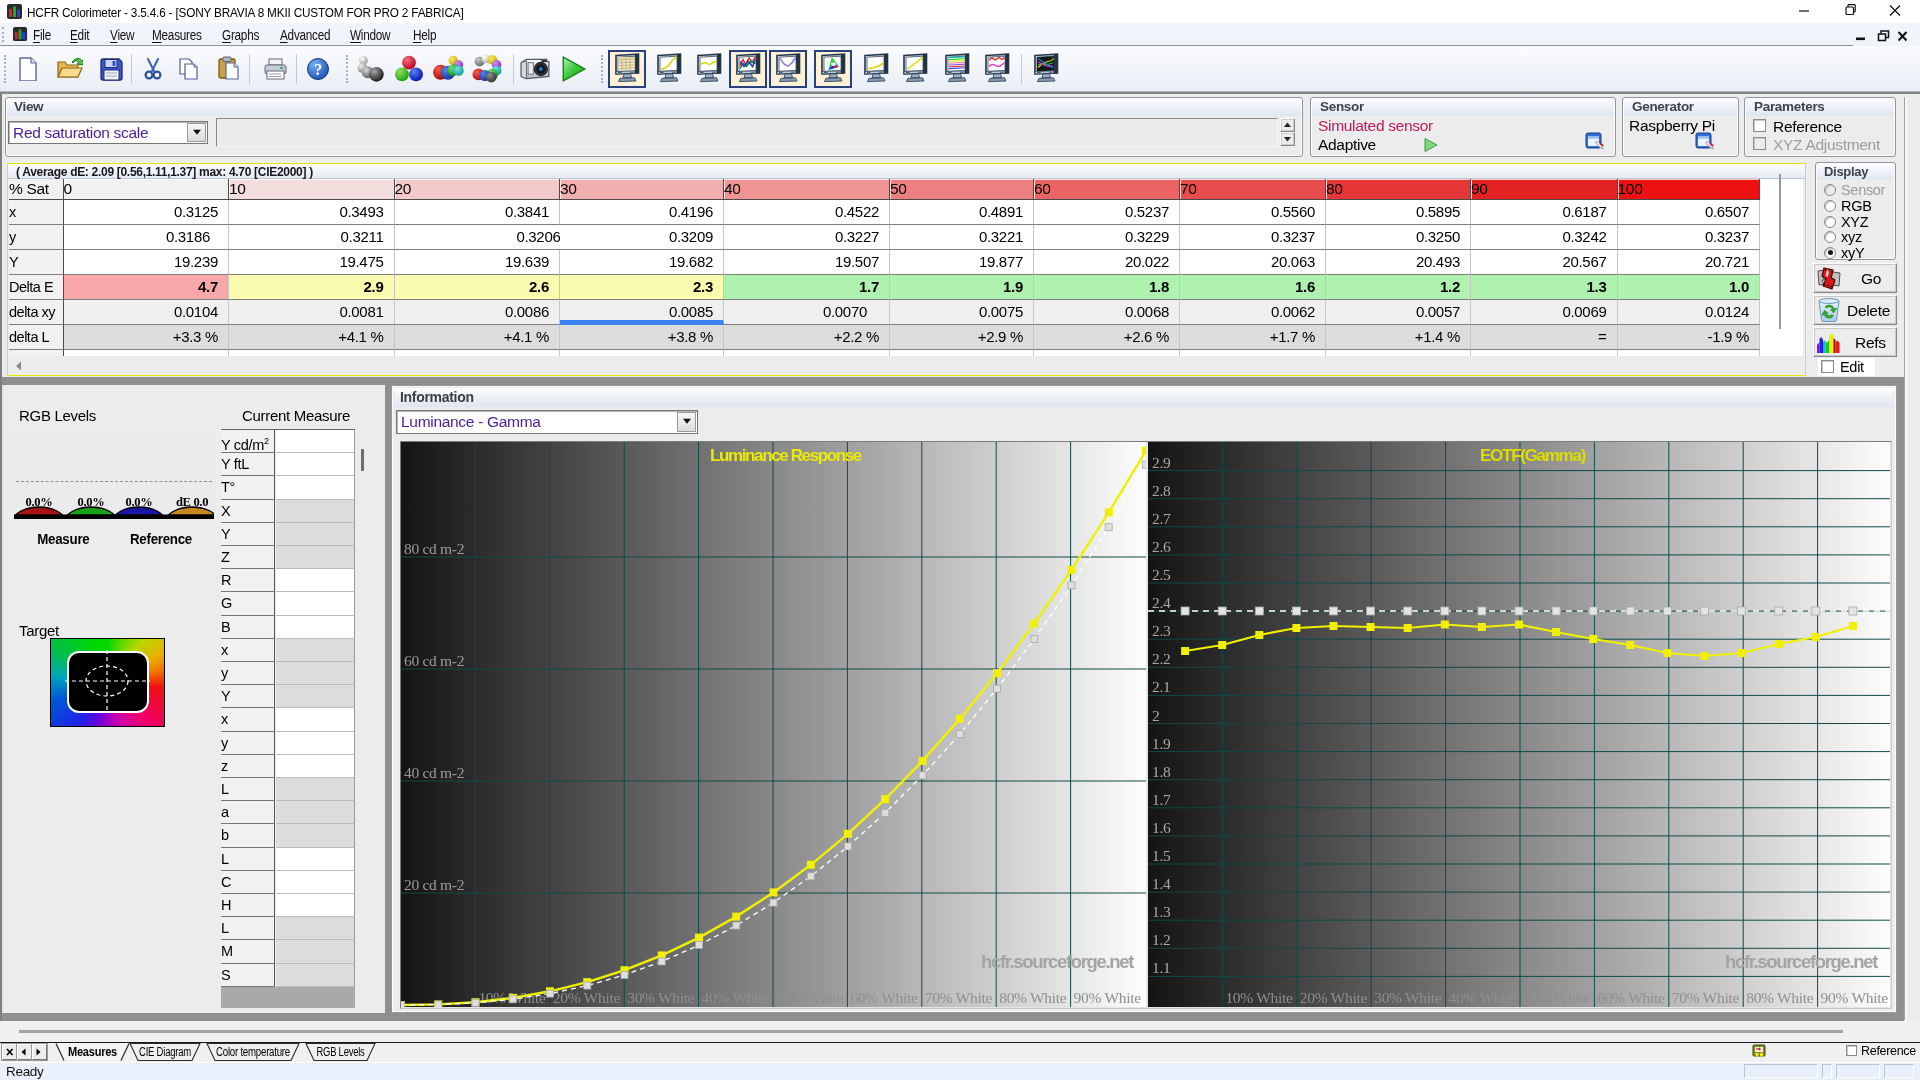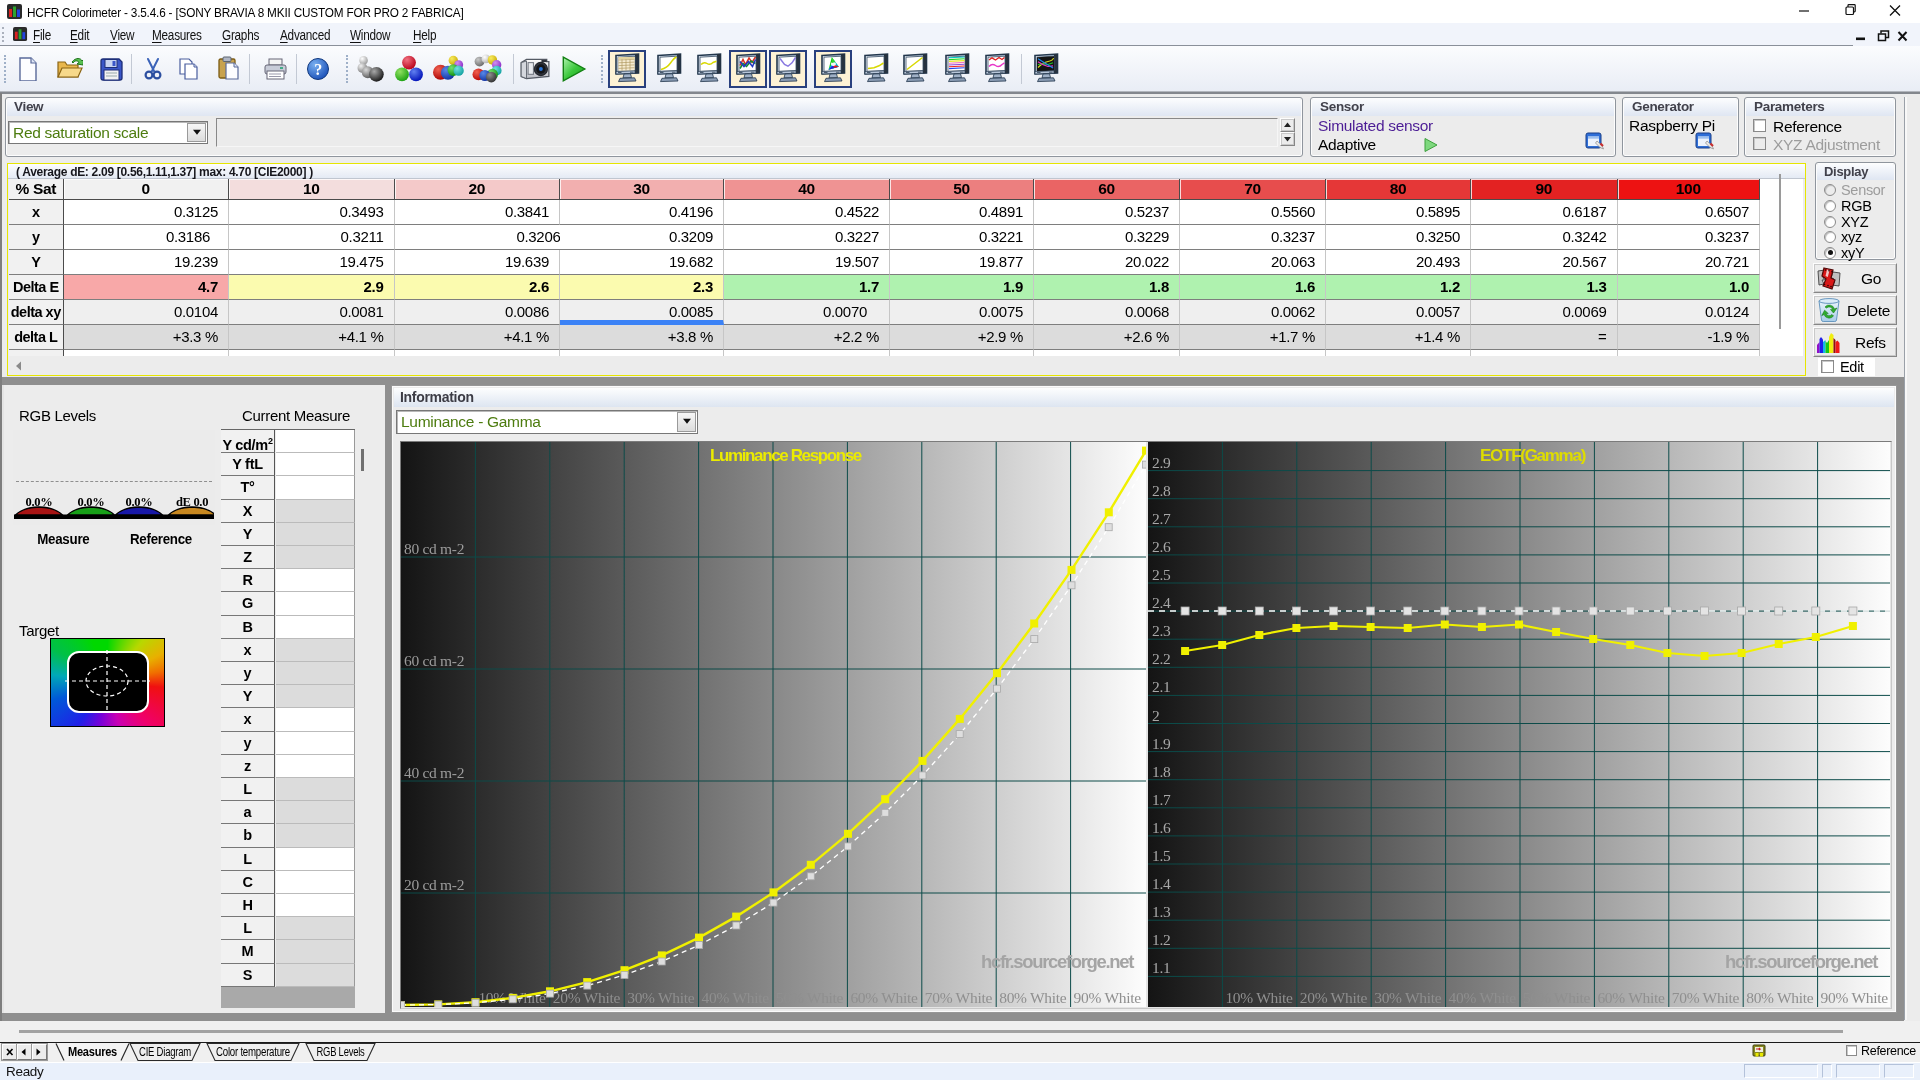--- a/index.html
+++ b/index.html
@@ -6,26 +6,26 @@
  font-family:"Liberation Sans",sans-serif;letter-spacing:-0.3px;-webkit-font-smoothing:antialiased;}
 .abs{position:absolute;}
 #root{position:relative;width:1920px;height:1080px;}
 .gb{position:absolute;border:1px solid #8f959d;border-radius:3px;background:#ececec;box-shadow:inset 0 0 0 1px #fdfdfd;overflow:hidden;}
 .gbcap{position:absolute;left:1px;top:1px;right:1px;height:17px;background:linear-gradient(#fbfcfe,#dfe6f2);border-radius:2px 2px 0 0;}
 .gbttl{position:absolute;top:1px;font-weight:bold;font-size:13.5px;color:#41414b;}
 .pane{position:absolute;background:#ececec;border:1px solid #979797;box-shadow:0 0 0 1px #fbfbfb inset;}
 .panecap{position:absolute;left:2px;top:2px;right:2px;height:19px;background:linear-gradient(#fdfefe,#dde5f1);}
 .panettl{position:absolute;left:8px;top:3px;font-weight:bold;font-size:14px;color:#3c3c45;}
 .combo{position:absolute;background:#fff;border:1px solid #777;box-shadow:inset 1px 1px 0 #b8b8b8;}
-.combo .txt{position:absolute;left:4px;top:50%;transform:translateY(-50%);font-size:15.5px;color:#4d7c0f;white-space:nowrap;}
+.combo .txt{position:absolute;left:4px;top:50%;transform:translateY(-50%);font-size:15.5px;color:#4c1d95;white-space:nowrap;}
 .combo .btn{position:absolute;right:1px;top:1px;bottom:1px;width:19px;background:linear-gradient(#f6f6f6,#dcdcdc);border:1px solid #9a9a9a;}
 .combo .btn:after{content:"";position:absolute;left:50%;top:50%;transform:translate(-50%,-35%);border:4px solid transparent;border-top:5px solid #111;}
 .cell{position:absolute;font-size:15px;overflow:hidden;white-space:nowrap;}
 .vr{text-align:right;}
-.hb{font-weight:bold;text-align:center;}
+.hb{font-weight:normal;text-align:left;}
 .chk{position:absolute;width:13px;height:13px;background:#fff;border:1px solid #8a8a8a;box-shadow:inset 1px 1px 0 #c8c8c8;}
 .radio{position:absolute;width:12px;height:12px;border-radius:50%;background:#fff;border:1px solid #8a8a8a;box-shadow:inset 1px 1px 1px #bbb;}
 .btn3d{position:absolute;background:#ececec;border:1px solid #9a9a9a;border-top-color:#fdfdfd;border-left-color:#fdfdfd;border-right-color:#868686;border-bottom-color:#868686;box-shadow:0 0 0 1px #c9c9c9 inset;}
 .mi{position:absolute;top:0;height:100%;display:flex;align-items:center;font-size:14px;color:#111;transform:scaleX(0.84);transform-origin:left center;}
 u{text-decoration-thickness:1px;text-underline-offset:2px;}
 </style></head><body>
 <div id="root">
 
 <div class="abs" style="left:0;top:0;width:1920px;height:23px;background:#ffffff"></div>
 <svg class="abs" style="left:7px;top:4px" width="16" height="16" viewBox="0 0 16 16">
@@ -491,21 +491,21 @@
 <div class="btn3d" style="left:1280px;top:118px;width:15px;height:14px"></div>
 <div class="btn3d" style="left:1280px;top:132px;width:15px;height:14px"></div>
 <svg class="abs" style="left:1280px;top:118px" width="15" height="28" viewBox="0 0 15 28">
  <path d="M7.5 4.5 L11 9 L4 9 Z" fill="#222"></path>
       <path d="M7.5 23.5 L11 19 L4 19 Z" fill="#222"></path>
     </svg>
 
 <div class="gb" style="left:1310px;top:97px;width:306px;height:60px">
  <div class="gbcap"></div>
       <div class="gbttl" style="left:9px">Sensor</div>
- <div class="abs" style="left:7px;top:19px;font-size:15.5px;color:#4c1d95">Simulated sensor</div>
+ <div class="abs" style="left:7px;top:19px;font-size:15.5px;color:#be185d">Simulated sensor</div>
  <div class="abs" style="left:7px;top:38px;font-size:15.5px;color:#000">Adaptive</div>
  <svg class="abs" style="left:112px;top:39px" width="16" height="16" viewBox="0 0 16 16">
         <path d="M2 1.5 L14 8 L2 14.5 Z" fill="#7ed87e" stroke="#3da03d"></path>
       </svg>
 </div>
 <svg class="abs" style="left:1583px;top:131px" width="22" height="21" viewBox="0 0 22 21">
       <path d="M3 4 Q3 2 5 2 L16 2 Q18 2 18 4 L18 15 Q18 17 16 17 L5 17 Q3 17 3 15 Z" fill="#2f6fd8" stroke="#1a3f88" stroke-width="1"></path>
 <rect x="5" y="5.5" width="11" height="9.5" fill="#ecf2fc"></rect>
 <rect x="5" y="5.5" width="11" height="2.2" fill="#9ec0ee"></rect>
 <path d="M14 10 L19 14.5 L20.5 18 L17 16.5 L12.5 12 Z" fill="#e8e8e8" stroke="#888" stroke-width="0.7"></path>

